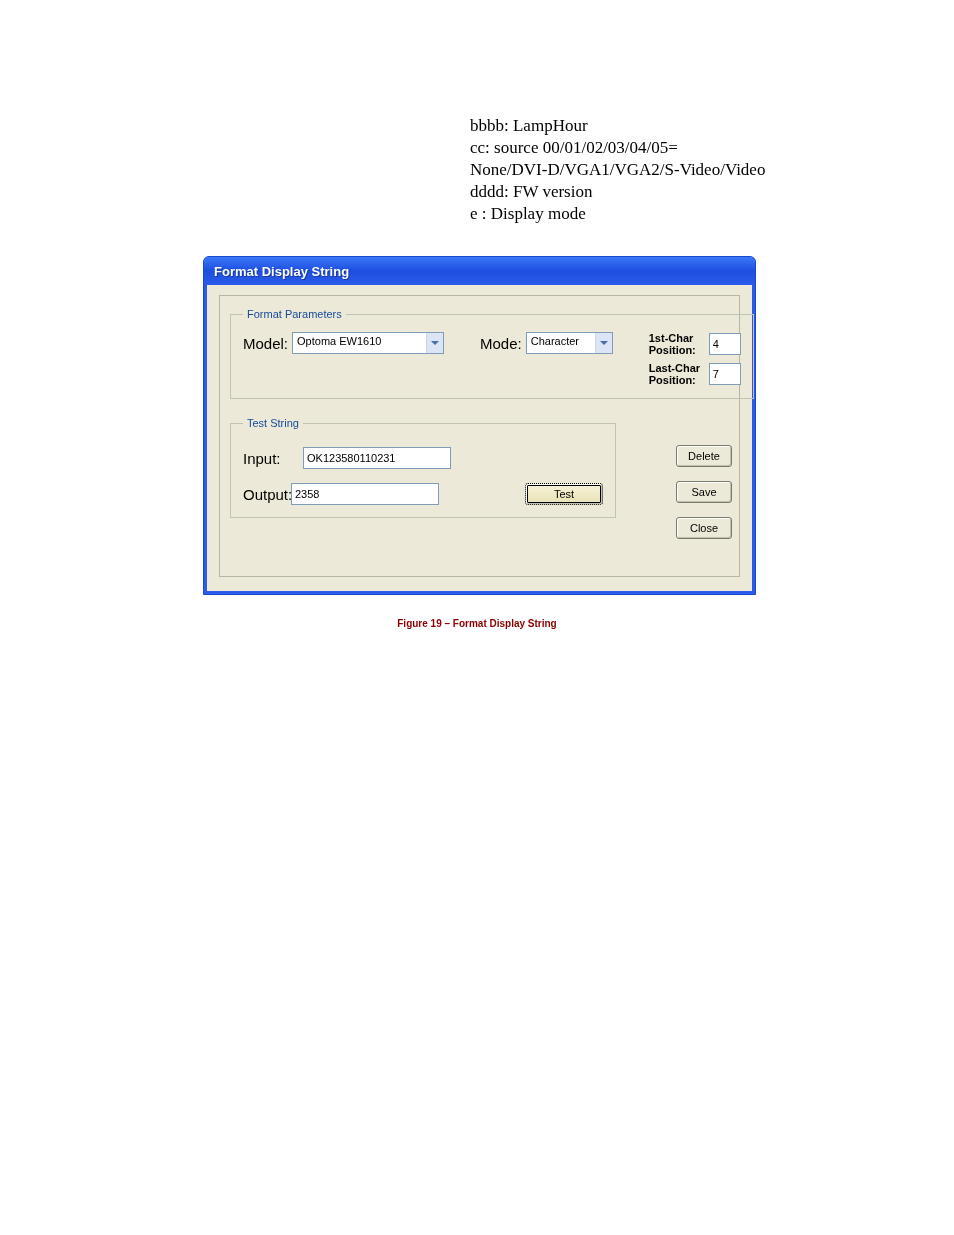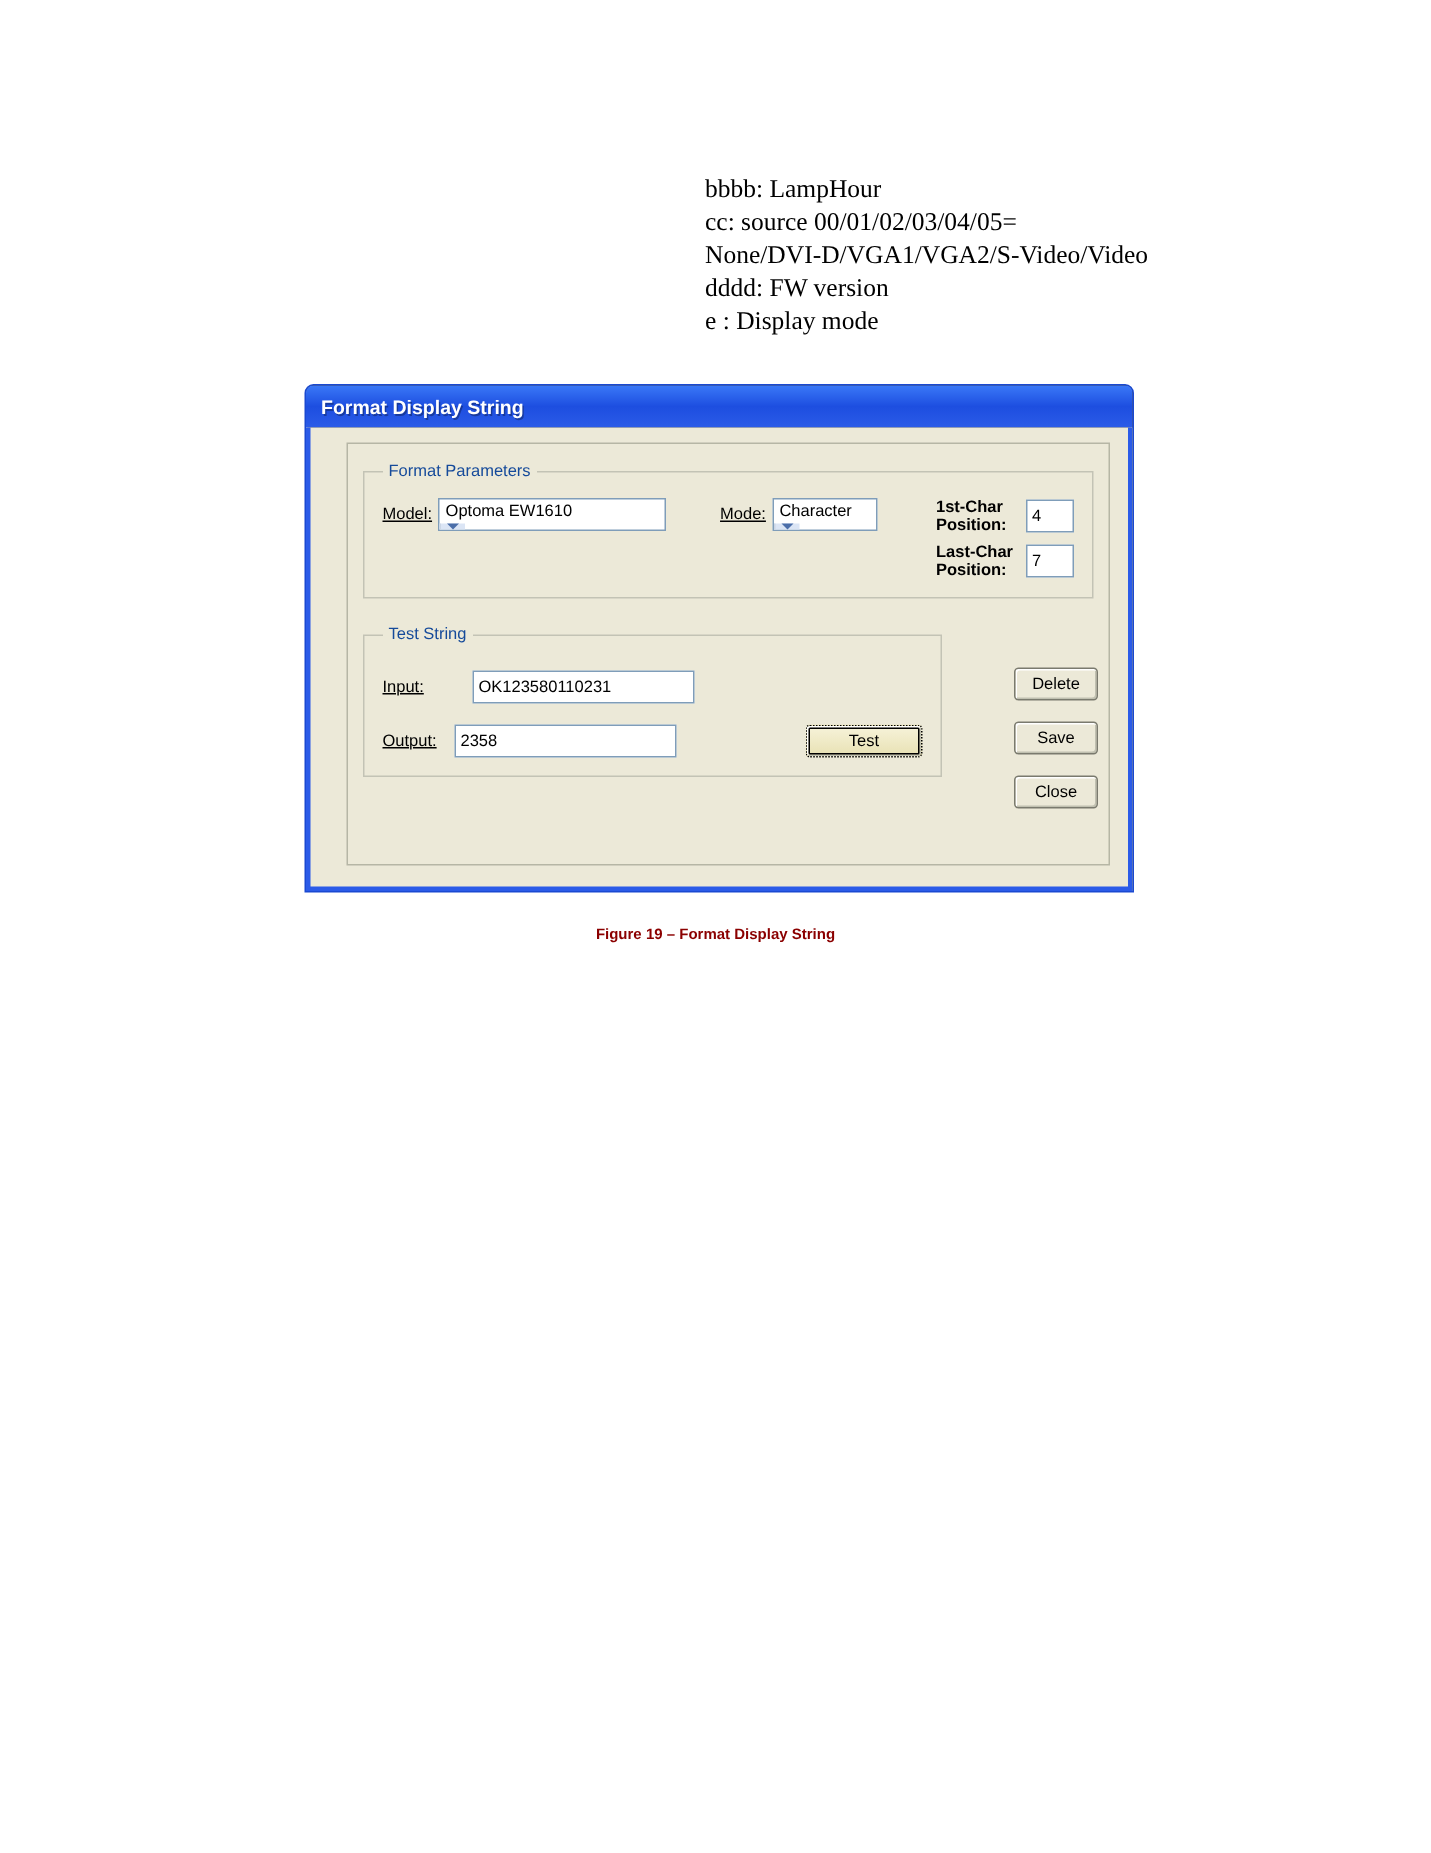--- a/index.html
+++ b/index.html
@@ -53,50 +53,48 @@
     padding: 10px 12px 14px 12px;
     background: #ece9d8;
     position: relative;
     min-height: 270px;
   }
   .inner {
     border: 1px solid #b6b6a5;
     background: #ece9d8;
     padding: 12px 10px 18px 10px;
     min-height: 250px;
-    margin-left: 12px;
   }
   fieldset.grp {
     border: 1px solid #c3c3b5;
     padding: 12px 12px;
     margin: 0;
     position: relative;
   }
   fieldset.grp legend {
     color: #154a9a;
     font-size: 11px;
     padding: 0 4px;
   }
   .row { display: flex; align-items: center; }
-  .label { color: #000; font-size: 11px; margin-right: 4px; text-decoration: underline; }
+  .label { color: #000; font-size: 15px; margin-right: 4px; }
   .txt {
     border: 1px solid #7f9db9;
     background: #fff;
     height: 18px;
     padding: 1px 3px;
     font-size: 11px;
     font-family: inherit;
   }
   .combo {
     display: inline-flex;
     align-items: stretch;
     border: 1px solid #7f9db9;
     height: 20px;
     background: #fff;
-    flex-direction: column;
   }
   .combo .v {
     padding: 2px 4px;
     min-width: 60px;
     font-size: 11px;
   }
   .combo .arrow {
     width: 16px;
     background: #dbe5f5;
     border-left: 1px solid #cbd6e6;

